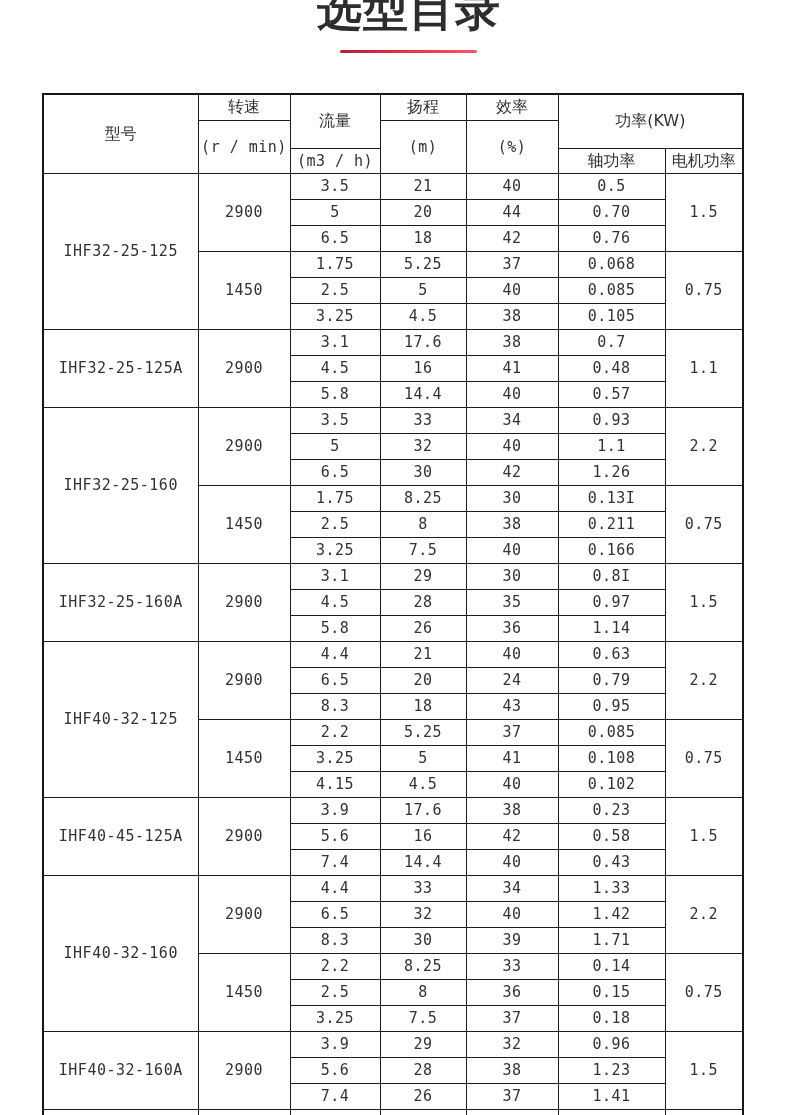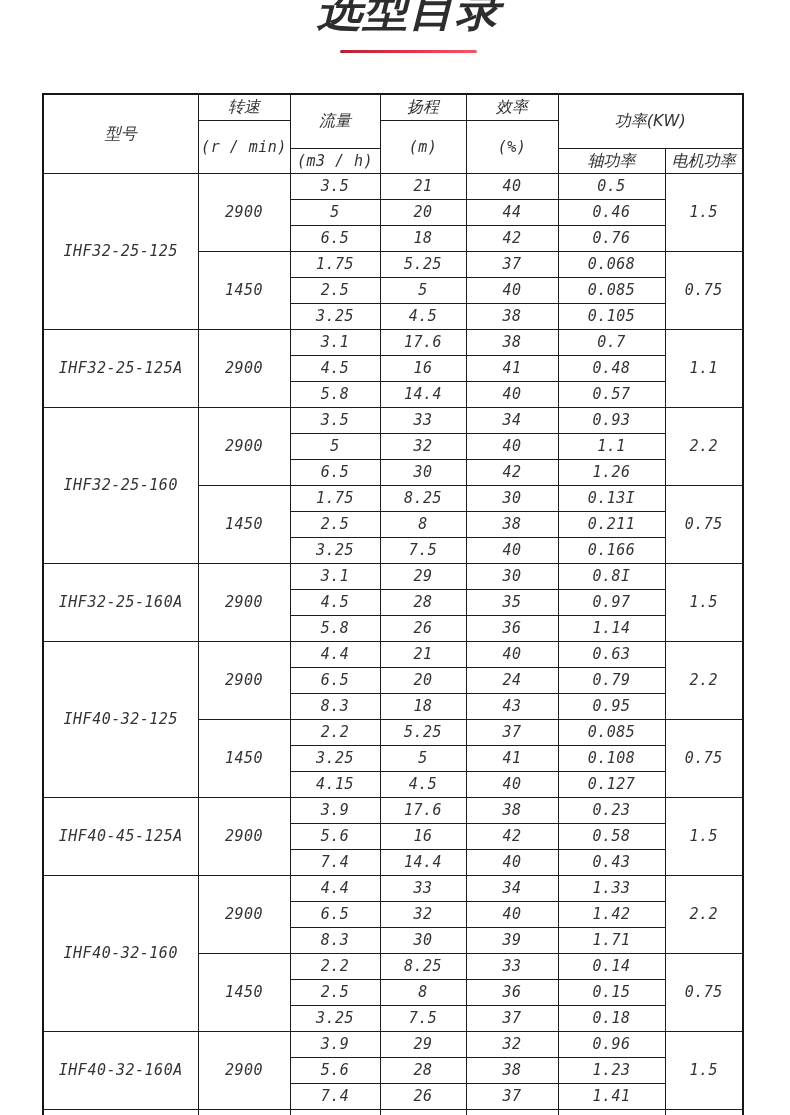--- a/index.html
+++ b/index.html
@@ -7,21 +7,20 @@
     padding: 0;
     background: #ffffff;
     font-family: "DejaVu Sans", "Liberation Sans", sans-serif;
   }
   .page {
     position: relative;
     width: 790px;
     height: 1115px;
     overflow: hidden;
     background: #ffffff;
-    font-style: italic;
   }
   .page-title {
     position: absolute;
     top: -13px;
     left: 0;
     width: 790px;
     margin: 0;
     text-align: center;
     transform: translateX(14px);
     font-size: 45px;
@@ -119,21 +118,21 @@
           <td class="num">3.5</td>
           <td class="num">21</td>
           <td class="num">40</td>
           <td class="num">0.5</td>
           <td class="num" rowspan="3">1.5</td>
         </tr>
         <tr>
           <td class="num">5</td>
           <td class="num">20</td>
           <td class="num">44</td>
-          <td class="num">0.46</td>
+          <td class="num">0.70</td>
         </tr>
         <tr>
           <td class="num">6.5</td>
           <td class="num">18</td>
           <td class="num">42</td>
           <td class="num">0.76</td>
         </tr>
         <tr>
           <td class="num" rowspan="3">1450</td>
           <td class="num">1.75</td>
@@ -269,21 +268,21 @@
         <tr>
           <td class="num">3.25</td>
           <td class="num">5</td>
           <td class="num">41</td>
           <td class="num">0.108</td>
         </tr>
         <tr>
           <td class="num">4.15</td>
           <td class="num">4.5</td>
           <td class="num">40</td>
-          <td class="num">0.127</td>
+          <td class="num">0.102</td>
         </tr>
         <tr>
           <td class="num" rowspan="3">IHF40-45-125A</td>
           <td class="num" rowspan="3">2900</td>
           <td class="num">3.9</td>
           <td class="num">17.6</td>
           <td class="num">38</td>
           <td class="num">0.23</td>
           <td class="num" rowspan="3">1.5</td>
         </tr>

